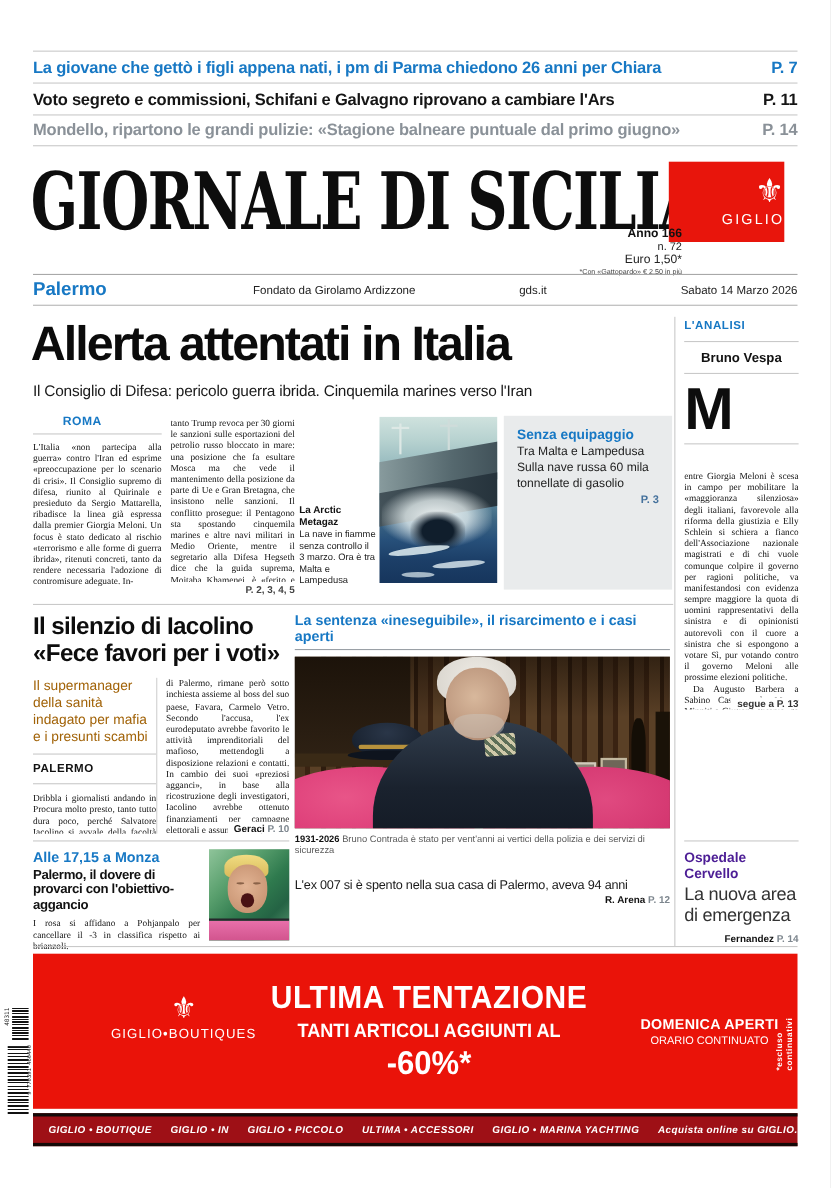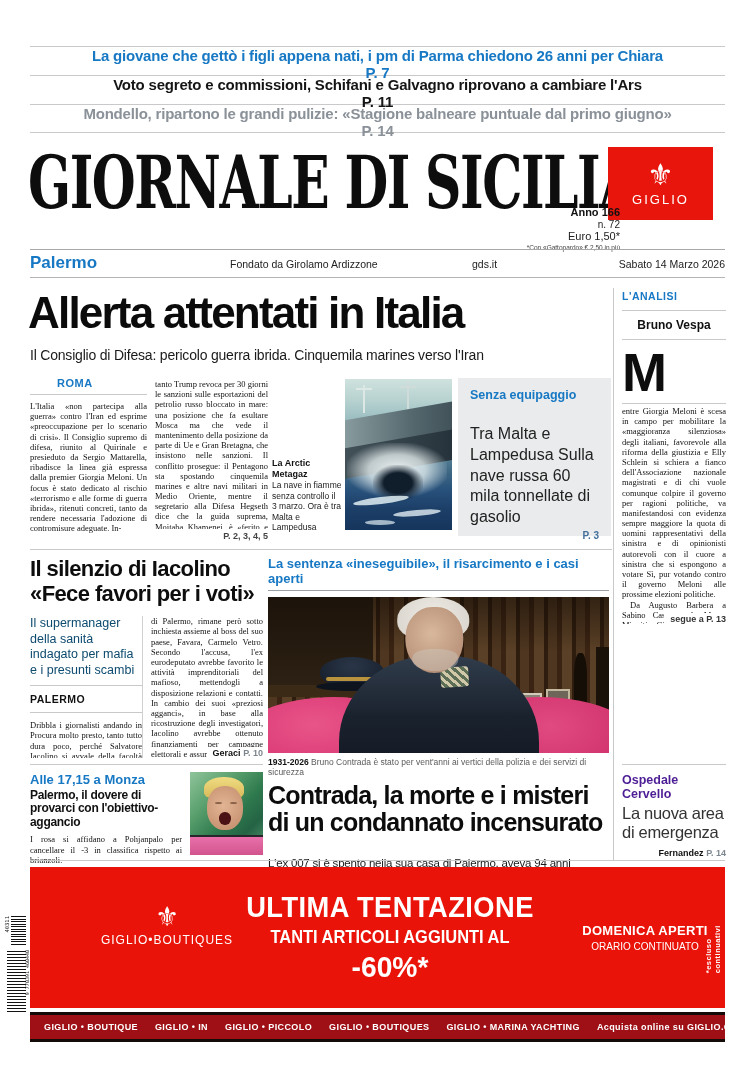--- a/index.html
+++ b/index.html
@@ -5,31 +5,31 @@
   * { margin:0; padding:0; box-sizing:border-box; }
   html,body { background:#e8e8e8; }
   .page {
     position:relative; width:755px; height:1080px; background:#ffffff;
     margin:0 auto; overflow:hidden;
     font-family:"Liberation Sans", sans-serif; color:#111;
   }
   
   .topstrip { position:absolute; left:30px; right:30px; top:46px; }
   .ts-row { height:29px; border-top:1px solid #c9c9c9; display:flex; justify-content:space-between; align-items:center;
-            font-size:15px; font-weight:bold; letter-spacing:-0.2px;flex-direction:column; }
+            font-size:15px; font-weight:bold; letter-spacing:-0.2px; }
   .ts-row:last-child { border-bottom:1px solid #c9c9c9; }
   .ts-blue { color:#1778c4; }
   .ts-black { color:#151515; }
   .ts-gray { color:#8a9198; }
   
   .mast-title { position:absolute; left:28px; top:146px; width:590px; white-space:nowrap; }
   .mast-title span { display:inline-block; transform:scaleX(0.70); transform-origin:left top;
     font-family:"DejaVu Serif", serif; font-weight:bold; font-size:72px; line-height:1.02; letter-spacing:-2px; color:#0d0d0d; }
   .giglio-box { position:absolute; left:608px; top:147px; width:105px; height:73px; background:#e8150c;
-    display:flex; flex-direction:column; align-items:center; justify-content:center; color:#fff; }
+    display:flex; flex-direction:column; align-items:flex-end; justify-content:center; color:#fff; }
   .giglio-fleur::before { content:"⚜"; font-family:"DejaVu Sans", sans-serif; font-size:30px; line-height:1; }
   .giglio-box .glabel { font-size:13px; letter-spacing:2px; margin-top:2px; }
   .anno-block { position:absolute; left:420px; top:206px; width:200px; text-align:right; line-height:1.15; }
   .anno-block .a1 { font-size:11px; font-weight:bold; }
   .anno-block .a2 { font-size:10px; color:#222; }
   .anno-block .a3 { font-size:11px; color:#222; }
   .anno-block .a4 { font-size:6.5px; color:#444; margin-top:1px; }
   
   .dateline { position:absolute; left:30px; right:30px; top:249px; height:29px;
     border-top:1px solid #a8a8a8; border-bottom:1px solid #b5b5b5; }
@@ -69,48 +69,48 @@
     background:linear-gradient(100deg,#46555c,#222f38); }
   .sp-smoke { position:absolute; left:2px; top:64px; width:100px; height:54px;
     background:radial-gradient(ellipse at 50% 50%, rgba(246,251,251,0.95) 0%, rgba(236,245,245,0.75) 40%, rgba(236,245,245,0) 75%); }
   .sp-hole { position:absolute; left:28px; top:86px; width:50px; height:36px;
     background:radial-gradient(ellipse, #101e2c 0%, #101e2c 40%, rgba(16,30,44,0) 75%); }
   .sp-foam1 { position:absolute; left:8px; bottom:26px; width:56px; height:7px; background:rgba(225,238,242,0.85); border-radius:50%; transform:rotate(-7deg); }
   .sp-foam2 { position:absolute; left:48px; bottom:14px; width:48px; height:6px; background:rgba(225,238,242,0.8); border-radius:50%; transform:rotate(-5deg); }
   .sp-foam3 { position:absolute; left:20px; bottom:5px; width:30px; height:5px; background:rgba(225,238,242,0.7); border-radius:50%; }
   
   .tanker-box { position:absolute; left:458px; top:378px; width:153px; height:158px; background:#e9ebec; padding:10px 12px; }
-  .tanker-box .tk { font-size:12.5px; font-weight:bold; color:#1778c4; margin-bottom:22px; }
+  .tanker-box .tk { font-size:12.5px; font-weight:bold; color:#1778c4; margin-bottom:2px; }
   .tanker-box .th { font-size:18.5px; line-height:1.12; letter-spacing:-0.3px; color:#2e2e2e; margin-bottom:12px; }
-  .tanker-box .tt { font-size:16px; line-height:1.3; color:#222; }
+  .tanker-box .tt { font-size:11px; line-height:1.3; color:#222; }
   .tanker-box .tp { text-align:right; font-size:10px; font-weight:bold; color:#44719c; margin-top:2px; }
   
   .analysis { position:absolute; left:622px; top:290px; width:104px; }
   .an-kicker { font-size:10.5px; font-weight:bold; color:#1778c4; letter-spacing:0.5px; margin-bottom:5px; }
   .an-headline { text-align:center; font-size:16.5px; line-height:1.22; letter-spacing:-0.4px; color:#141414; }
   .an-rule { border-bottom:1px solid #c9c9c9; margin-top:8px; }
   .an-byline { text-align:center; font-size:12px; font-weight:bold; padding:7px 0; }
   .an-drop { font-size:54px; font-weight:bold; line-height:1; padding:5px 0 4px 0; color:#0d0d0d; }
-  .an-body { position:relative; height:218px; overflow:hidden; margin-top:2px; }
+  .an-body { position:relative; height:218px; overflow:hidden; margin-top:23px; }
   .an-body p { font-family:"Liberation Serif", serif; font-size:8.5px; line-height:1.2; text-align:justify; color:#111; }
   .an-body p + p { text-indent:8px; }
   .an-more { position:absolute; right:0; bottom:0; background:#fff; font-weight:bold; font-size:9px; color:#333; padding:1px 0 0 6px; }
   .cervello { position:absolute; left:622px; top:764px; width:104px; border-top:1px solid #c9c9c9; padding-top:8px; }
   .cv-kicker { font-size:12.5px; font-weight:bold; color:#4c1d95; margin-bottom:3px; }
   .cv-headline { font-size:16.5px; line-height:1.15; letter-spacing:-0.3px; color:#333; }
   .cv-byline { margin-top:6px; text-align:right; font-size:9px; }
   .bn { font-weight:bold; color:#111; }
   .bp { font-weight:bold; color:#7d868e; }
   
   .iacolino { position:absolute; left:30px; top:557px; width:233px; }
   .iac-headline { font-size:22px; line-height:1.12; font-weight:bold; letter-spacing:-0.6px; color:#0d0d0d; }
   .iac-cols { position:relative; display:flex; margin-top:10px; height:142px; overflow:hidden; }
   .iac-colA { width:112px; }
   .iac-colB { width:121px; border-left:1px solid #d0d0d0; padding-left:8px; }
-  .iac-deck { font-size:12.5px; line-height:1.24; color:#0c4a6e; }
+  .iac-deck { font-size:12.5px; line-height:1.24; color:#a16207; }
   .iac-rule { border-bottom:1px solid #c9c9c9; margin:7px 0; }
   .iac-kicker { font-size:10.5px; font-weight:bold; letter-spacing:0.5px; color:#111; }
   .iac-byline { position:absolute; right:0; bottom:0; background:#fff; font-size:9px; padding:1px 0 0 6px; }
   .rule-764 { position:absolute; left:30px; top:764px; width:233px; height:1px; background:#c9c9c9; }
   
   .monza { position:absolute; left:30px; top:772px; width:233px; height:84px; }
   .mz-text { width:152px; }
   .mz-kicker { font-size:13px; font-weight:bold; color:#1778c4; margin-bottom:2px; }
   .mz-headline { font-size:12px; line-height:1.12; font-weight:bold; color:#111; margin-bottom:5px; letter-spacing:-0.3px; }
   .mz-body { font-family:"Liberation Serif", serif; font-size:8.5px; line-height:1.22; color:#111; text-align:justify; margin-bottom:3px; }
@@ -176,21 +176,21 @@
   .ad-center .l3 { font-size:30px; font-weight:bold; margin-top:2px; }
   .ad-right { position:absolute; left:540px; top:56px; width:150px; text-align:center; }
   .ad-right .r1 { font-size:13px; font-weight:bold; letter-spacing:0.3px; }
   .ad-right .r2 { font-size:10px; margin-top:3px; }
   .ad-note { position:absolute; right:3px; top:50%; transform:translateY(-50%) rotate(180deg);
     writing-mode:vertical-rl; font-size:7.5px; font-weight:bold; letter-spacing:0.5px; }
   
   .ad-strip { position:absolute; left:30px; top:1012px; width:695px; height:30px; background:#9e1016;
     border-top:3px solid #140a08; border-bottom:3px solid #140a08;
     display:flex; align-items:center; padding:0 14px; color:#fff; font-size:9px; font-weight:bold; letter-spacing:0.4px; }
-  .ad-strip span { margin-right:17px; white-space:nowrap; }
+  .ad-strip span { margin-right:17px; white-space:nowrap;font-style:italic; }
   .ad-strip .as-online { margin-left:auto; margin-right:0; }
   
   .barcode-area { position:absolute; left:4px; top:916px; width:26px; height:108px; }
   .bc-num1 { position:absolute; left:0px; top:0; writing-mode:vertical-rl; transform:rotate(180deg);
     font-family:"DejaVu Sans Mono", monospace; font-size:5.5px; color:#222; }
   .bc1 { position:absolute; left:7px; top:0; width:15px; height:30px;
     background:repeating-linear-gradient(180deg,#111 0 1px,#fff 1px 2.5px,#111 2.5px 4px,#fff 4px 5px); }
   .bc2 { position:absolute; left:3px; top:35px; width:19px; height:62px;
     background:repeating-linear-gradient(180deg,#111 0 1.5px,#fff 1.5px 3px,#111 3px 4px,#fff 4px 6px); }
   .bc-num2 { position:absolute; left:20px; top:34px; writing-mode:vertical-rl; transform:rotate(180deg);
@@ -361,21 +361,20 @@
       <div class="cp-body"></div>
       <div class="cp-collar"></div>
       <div class="cp-hair"></div>
       <div class="cp-head"></div>
       <div class="cp-stubble"></div>
     </div>
     <div class="cn-caption">
       <span class="cy">1931-2026</span>
       <span class="cc">Bruno Contrada è stato per vent'anni ai vertici della polizia e dei servizi di sicurezza</span>
     </div>
-    <h2 class="cn-headline">Contrada, la morte e i misteri di un condannato incensurato</h2>
     <div class="cn-deck">L'ex 007 si è spento nella sua casa di Palermo, aveva 94 anni</div>
     <div class="cn-byline">
       <span class="bn">R. Arena</span>
       <span class="bp">P. 12</span>
     </div>
   </div>
 
   <div class="rule-860"></div>
 
   <div class="ad">
@@ -392,21 +391,21 @@
       <div class="r1">DOMENICA APERTI</div>
       <div class="r2">ORARIO CONTINUATO</div>
     </div>
     <div class="ad-note">*escluso continuativi</div>
   </div>
 
   <div class="ad-strip">
     <span>GIGLIO • BOUTIQUE</span>
     <span>GIGLIO • IN</span>
     <span>GIGLIO • PICCOLO</span>
-    <span>GIGLIO • BOUTIQUES</span>
+    <span>ULTIMA • ACCESSORI</span>
     <span>GIGLIO • MARINA YACHTING</span>
     <span class="as-online">Acquista online su GIGLIO.COM</span>
   </div>
 
   <div class="barcode-area">
     <span class="bc-num1">40311</span>
     <div class="bc1"></div>
     <div class="bc2"></div>
     <span class="bc-num2">9 770391 460440</span>
   </div>

